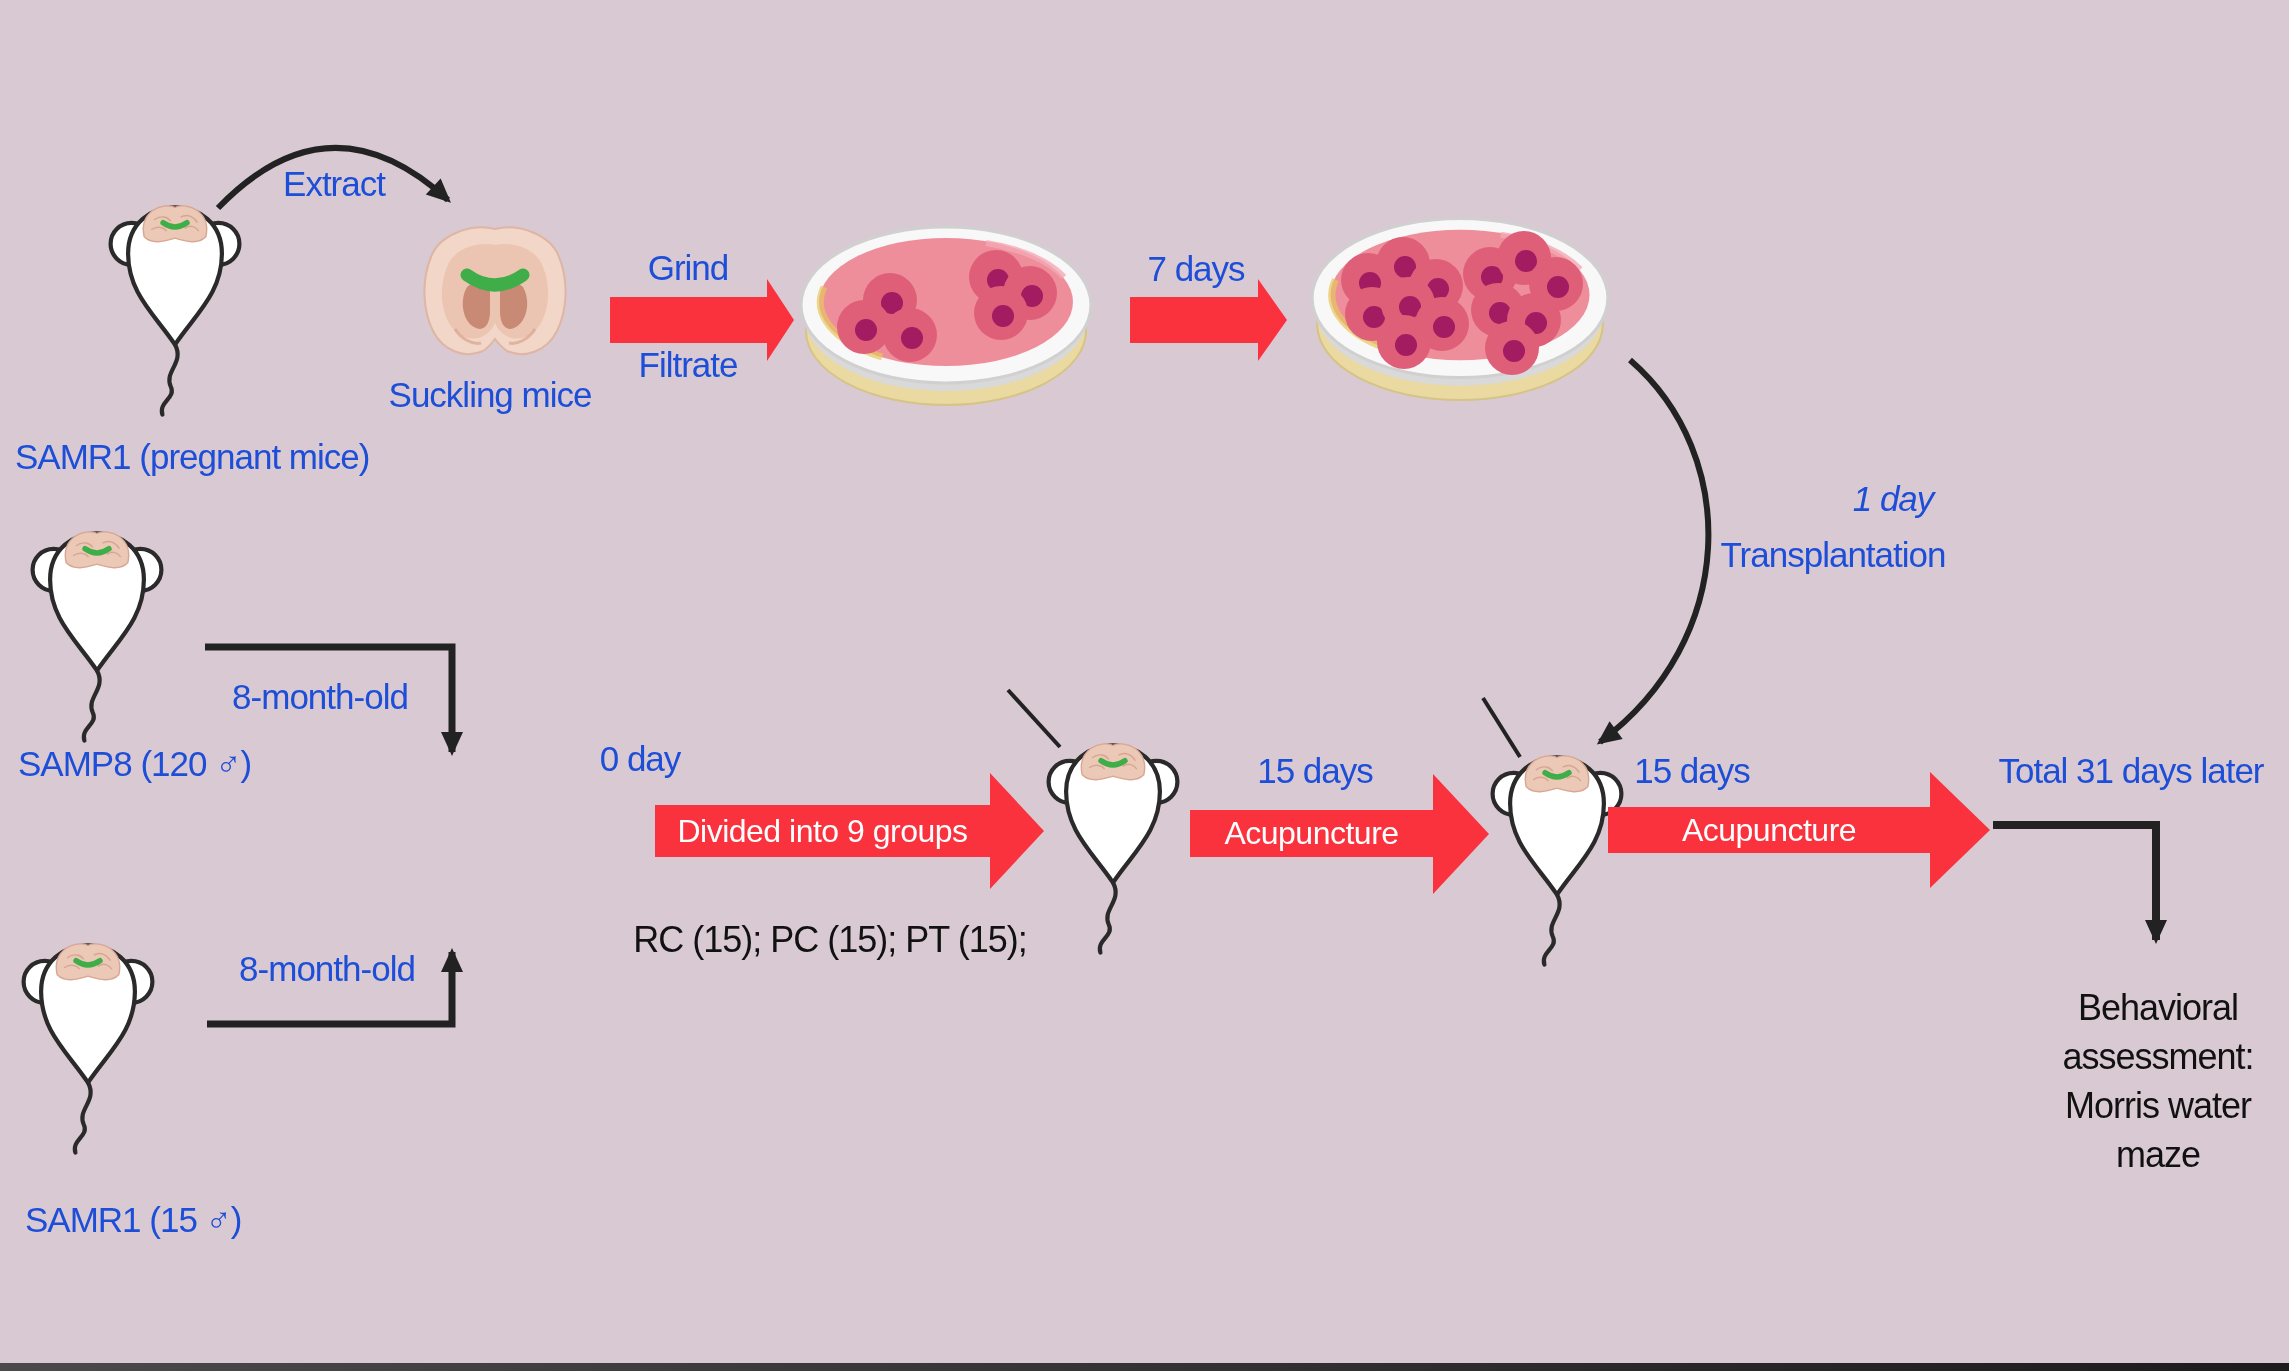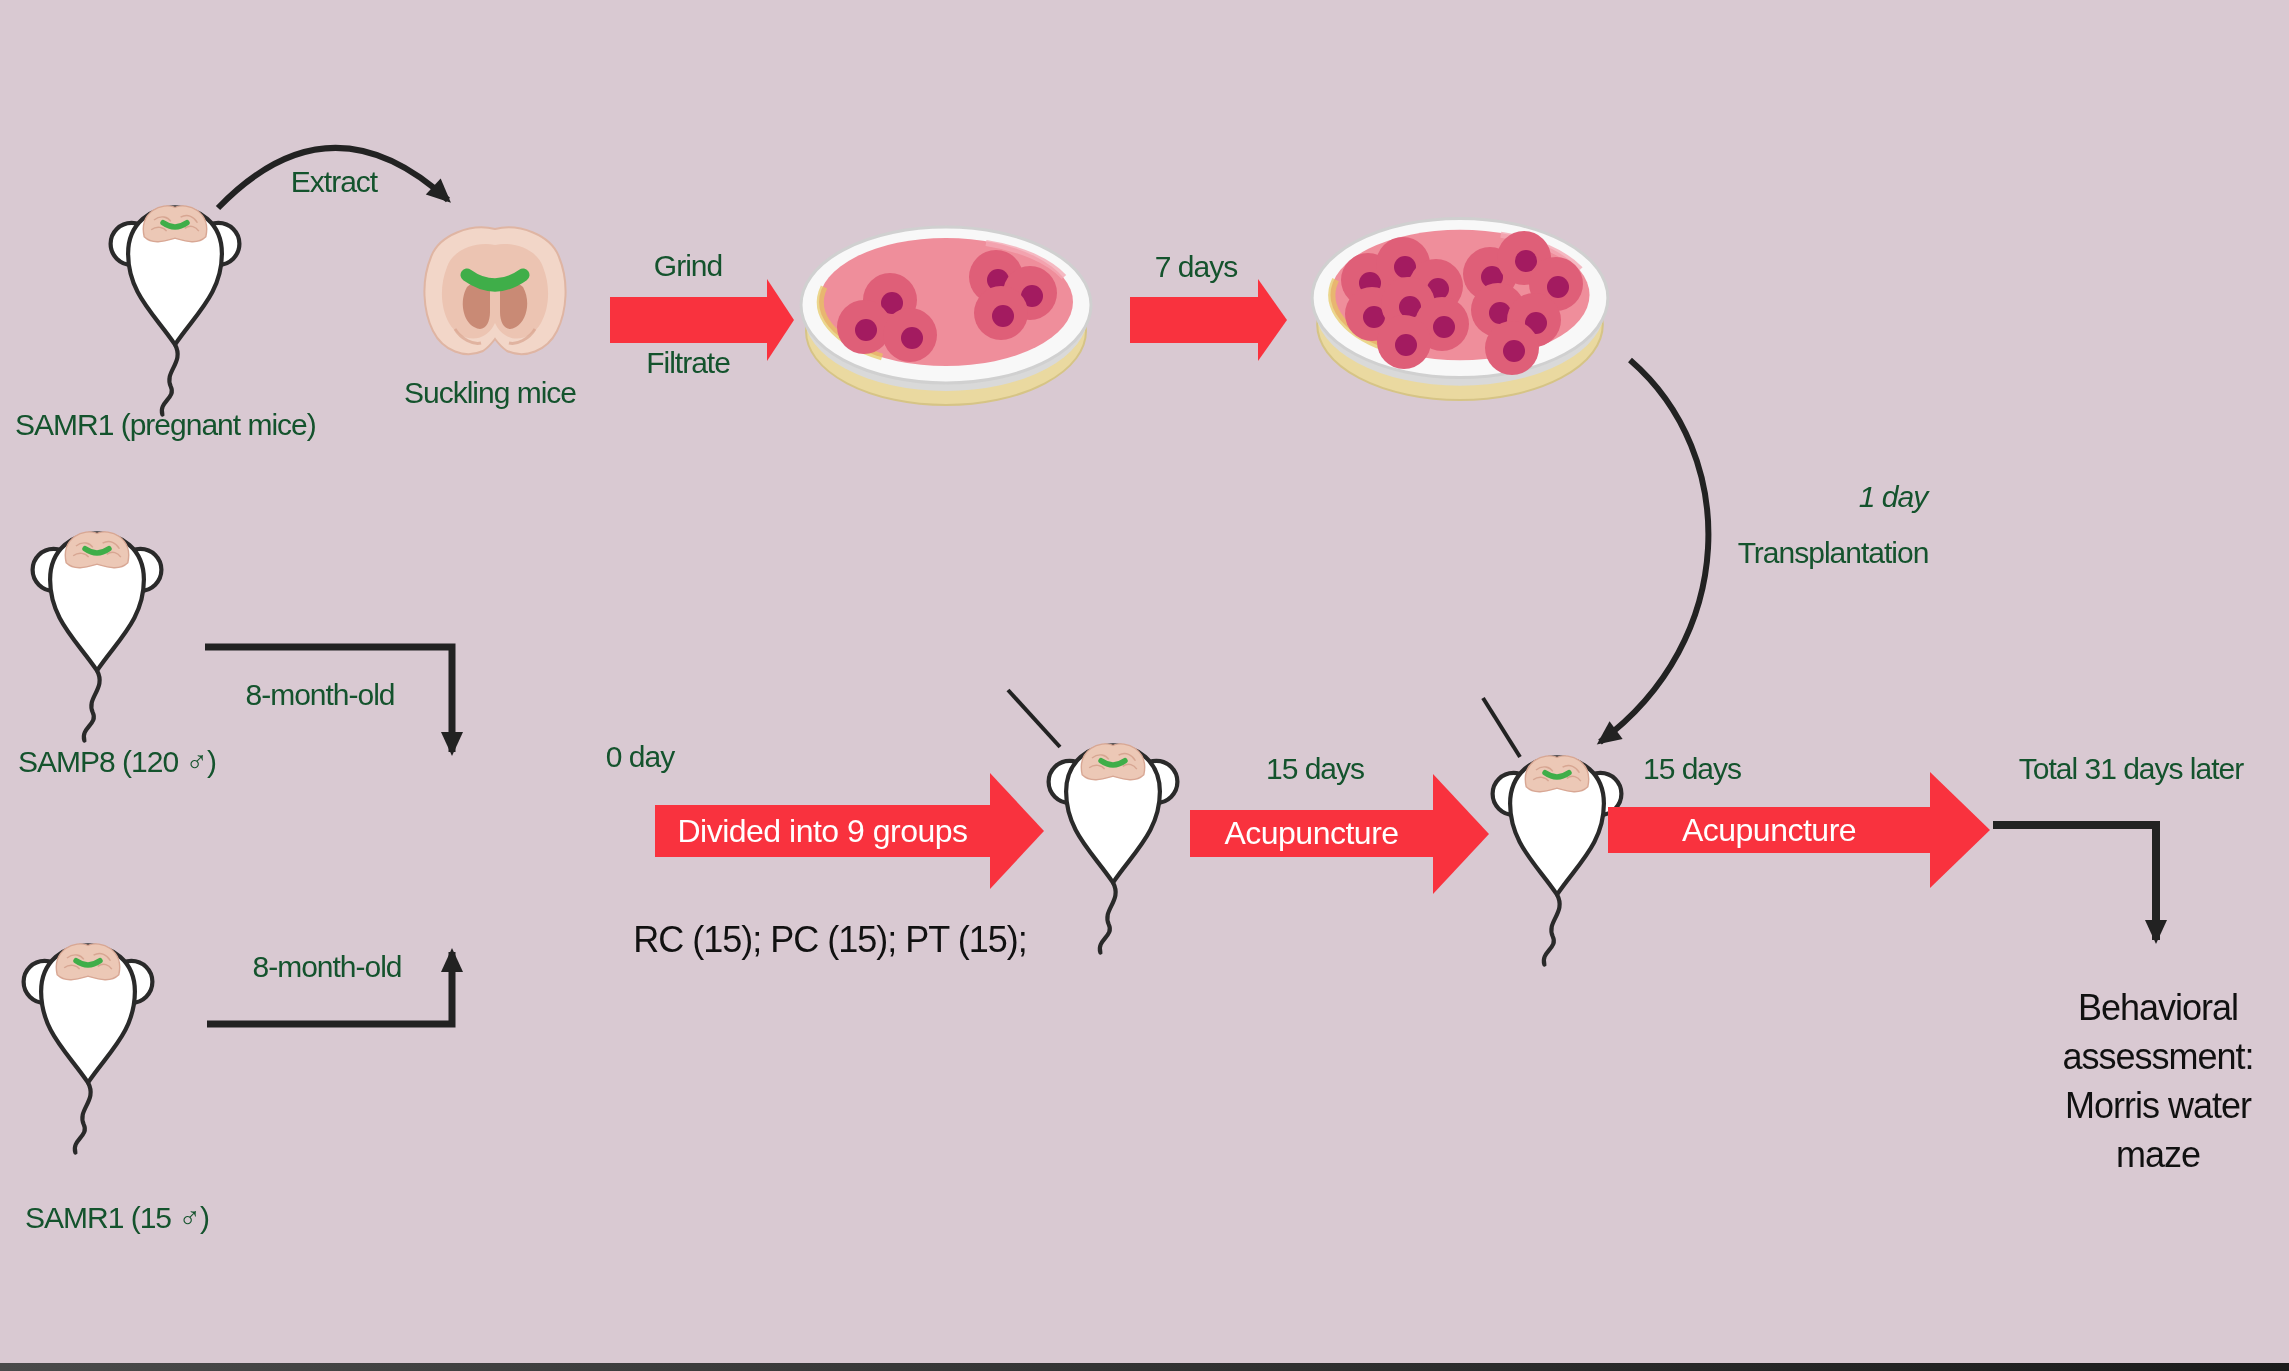--- a/index.html
+++ b/index.html
@@ -7,23 +7,23 @@
     position:relative;
     width:2289px;height:1371px;
     background:#d9c9d2;
     overflow:hidden;
     font-family:"Liberation Sans","DejaVu Sans",sans-serif;
     color:#111;
   }
   #gfx{position:absolute;left:0;top:0;width:2289px;height:1371px;}
   .lbl{
     position:absolute;
-    font-size:30px;
+    font-size:35px;
     letter-spacing:-1px;
-    color:#14532d;
+    color:#1d4ed8;
     white-space:nowrap;
     line-height:1.1;
   }
   .lbl.center{transform:translateX(-50%);}
   .txtblock{
     position:absolute;
     transform:translateX(-50%);
     text-align:center;
     font-size:36px;
     letter-spacing:-1px;
@@ -160,21 +160,21 @@
     <span class="rarrow-tip" style="--tipw:56px;--tiph:60px;"></span>
   </div>
 
   <div class="rarrow" style="left:1608px;top:807px;width:322px;height:46px;">
     <span class="rarrow-label">Acupuncture</span>
     <span class="rarrow-tip" style="--tipw:60px;--tiph:58px;"></span>
   </div>
 
   <div class="lbl center" style="left:334px;top:165px;">Extract</div>
 
-  <div class="lbl" style="left:15px;top:408px;">SAMR1 (pregnant mice)</div>
+  <div class="lbl" style="left:15px;top:438px;">SAMR1 (pregnant mice)</div>
 
   <div class="lbl center" style="left:490px;top:376px;">Suckling mice</div>
 
   <div class="lbl center" style="left:688px;top:249px;">Grind</div>
 
   <div class="lbl center" style="left:688px;top:346px;">Filtrate</div>
 
   <div class="lbl center" style="left:1196px;top:250px;">7 days</div>
 
   <div class="lbl center" style="left:1893px;top:480px;font-style:italic;">1 day</div>

